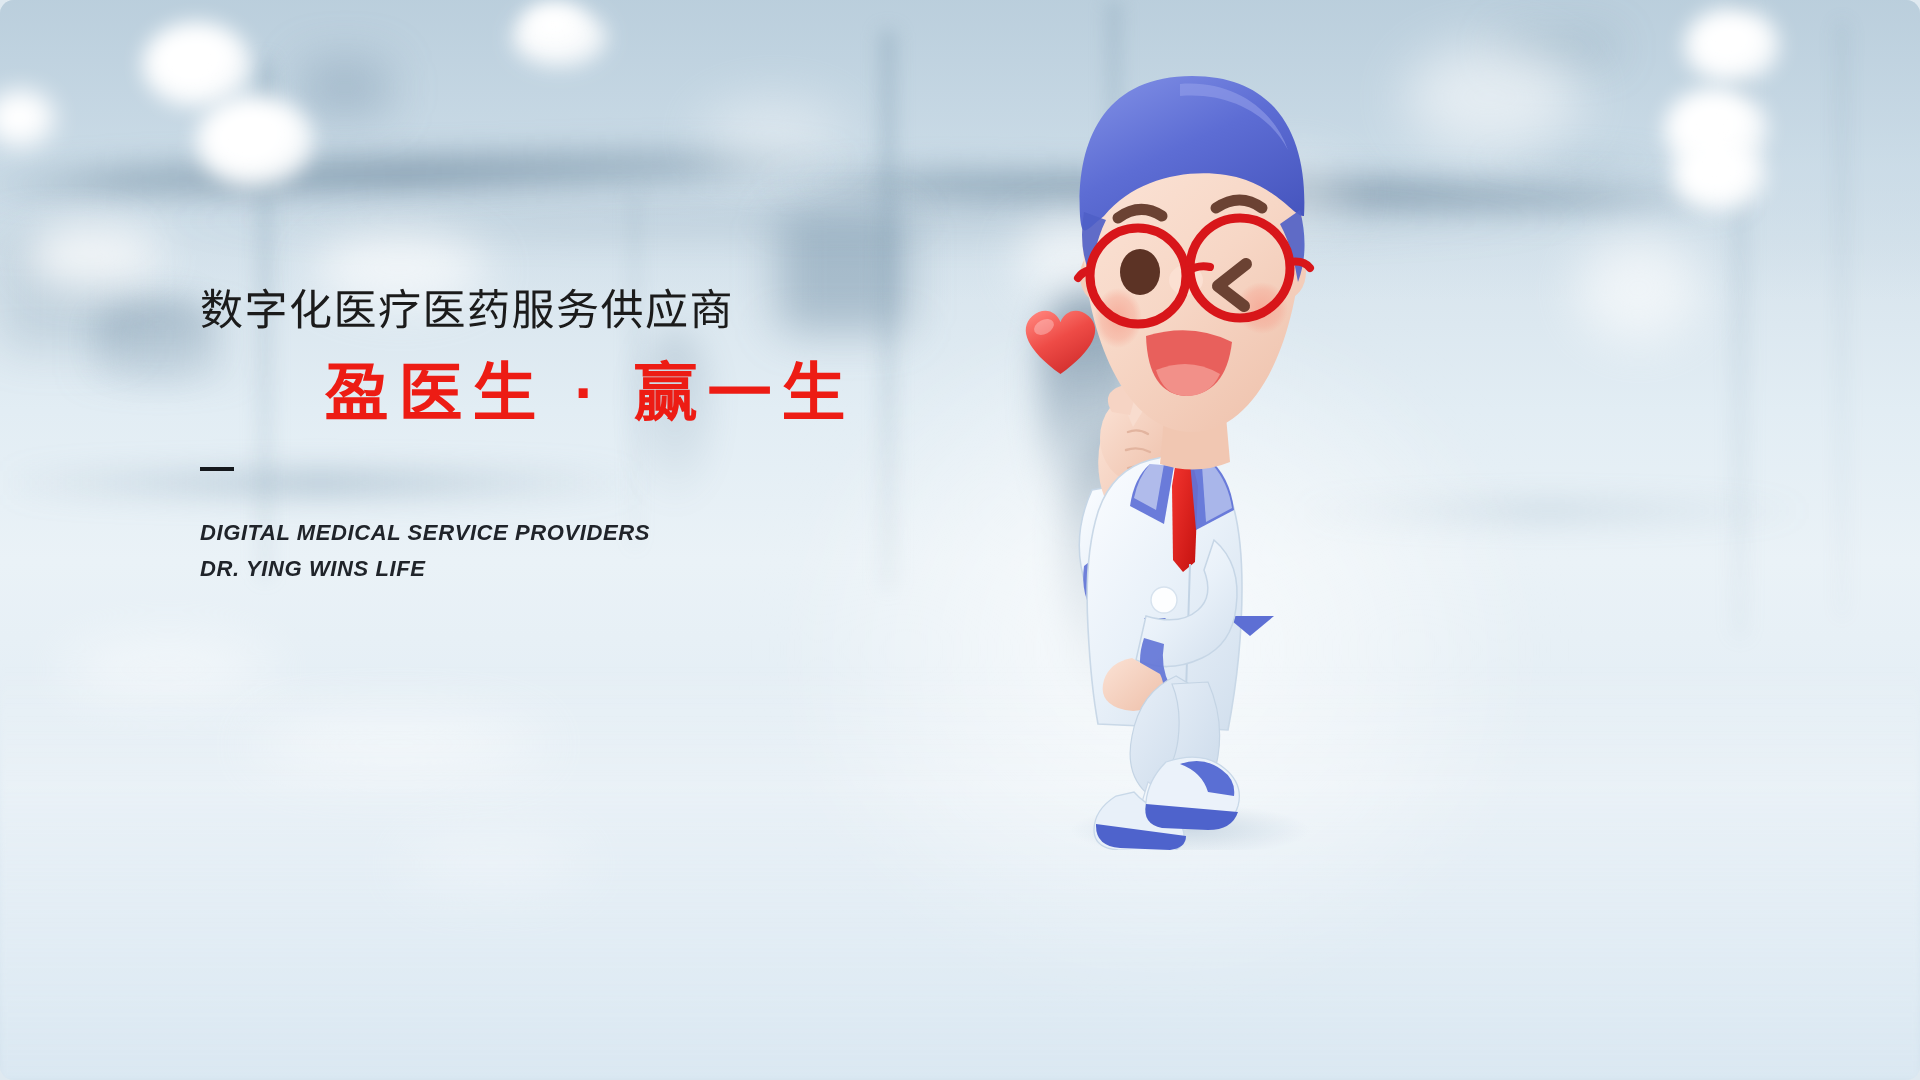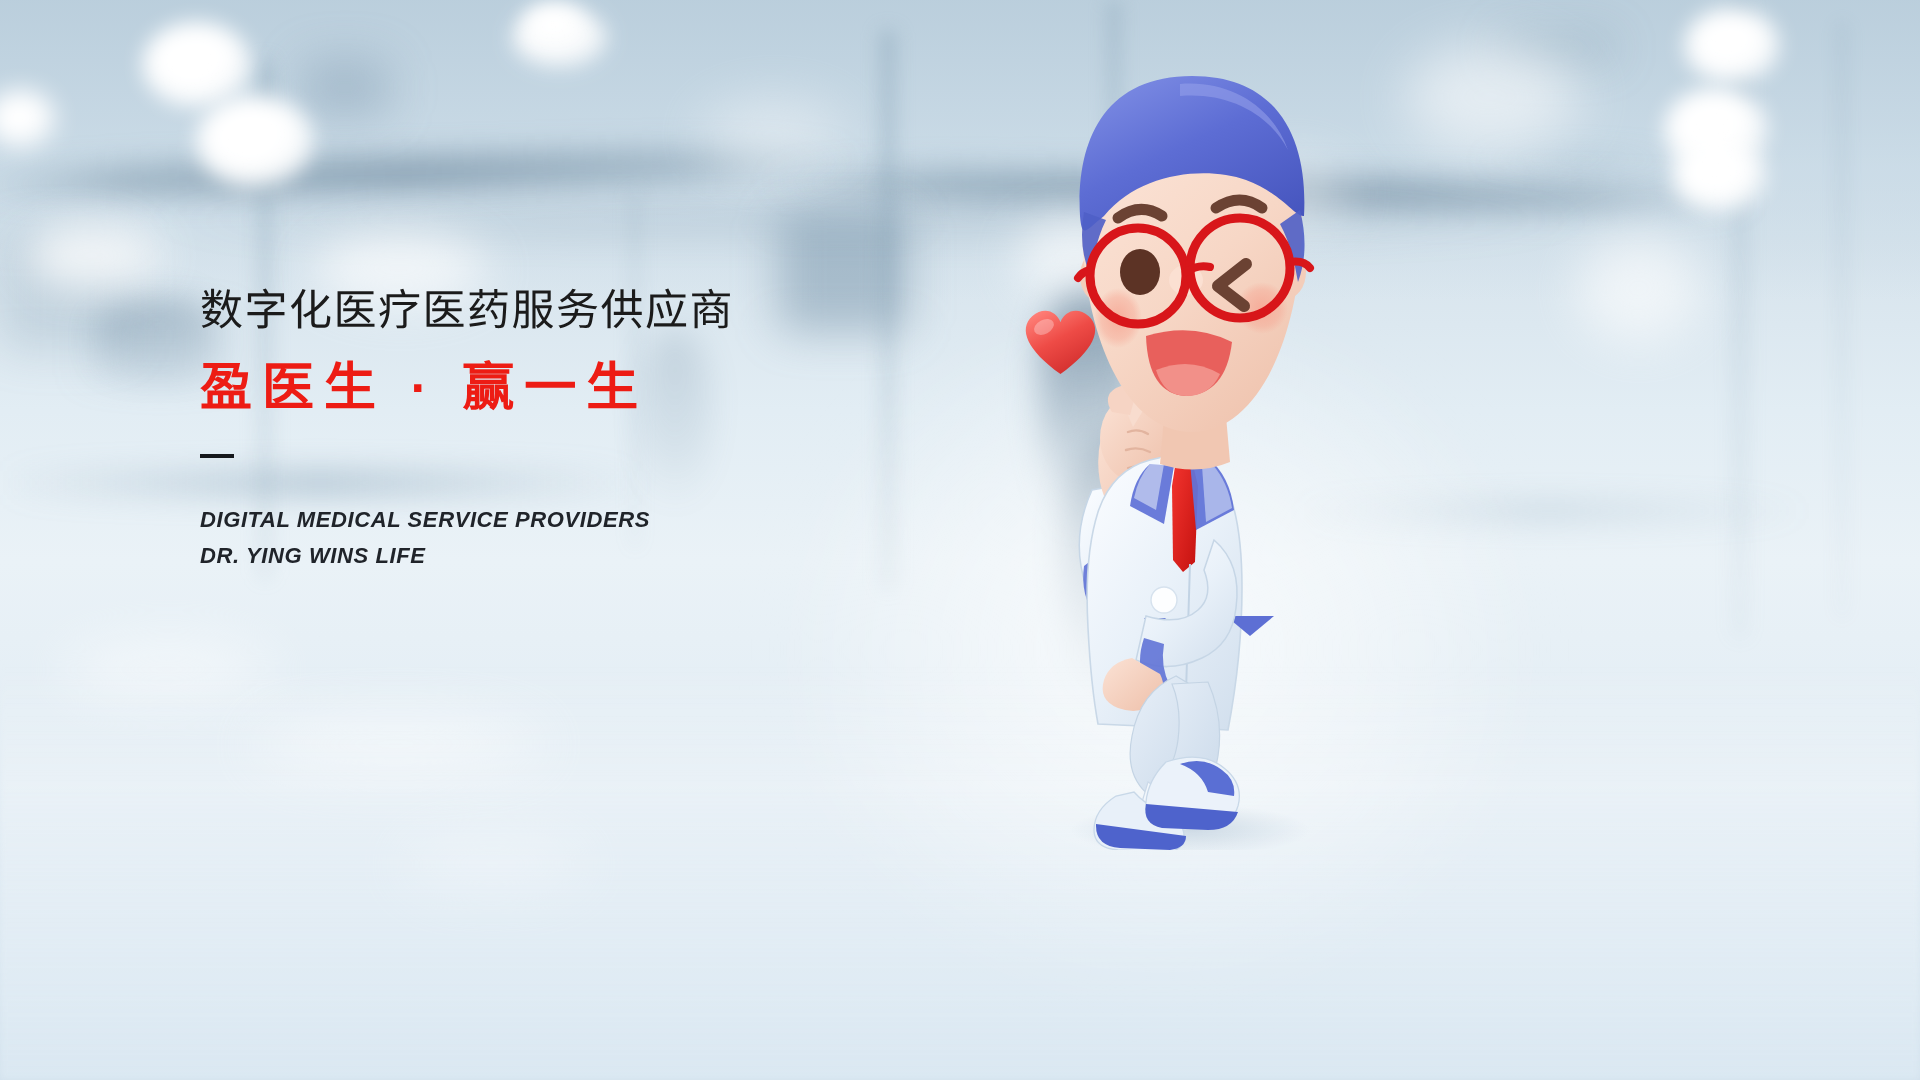--- a/index.html
+++ b/index.html
@@ -5,21 +5,21 @@
 <style>
   * { margin:0; padding:0; box-sizing:border-box; }
   html, body {
     width:1920px; height:1080px; overflow:hidden;
     font-family:"Liberation Sans","DejaVu Sans",sans-serif;
     background:#dfe9f0;
   }
 
   
   .stage {
-    position:relative; width:1920px; height:1080px; overflow:hidden;
+    position:relative; width:1920px; height:1080px; overflow:hidden;border-radius:14px;
   }
 
   
   .bg {
     position:absolute; inset:0;
     background:
       linear-gradient(180deg,
         #c7d8e4 0%,
         #cfdde8 10%,
         #d6e3ec 22%,
@@ -126,22 +126,22 @@
 
   
   .copy { position:absolute; left:200px; top:285px; width:780px; }
 
   .headline-cn {
     font-size:43px; font-weight:400; color:#1b1b1b;
     letter-spacing:1.5px; line-height:1.18; white-space:nowrap;
   }
   .headline-red {
     margin-top:22px;
-    font-size:52px; font-weight:800; color:#ED1C14;
-    letter-spacing:10px; line-height:1.12; white-space:nowrap;
+    font-size:64px; font-weight:800; color:#ED1C14;
+    letter-spacing:10px; line-height:1.12; white-space:nowrap;text-align:center;
   }
   .rule {
     margin-top:38px; width:34px; height:4px; background:#15181c;
   }
   .sub-en {
     margin-top:44px;
     font-size:22px; font-style:italic; font-weight:700;
     color:#20242a; letter-spacing:.6px; line-height:1.62;
     white-space:nowrap;
   }

